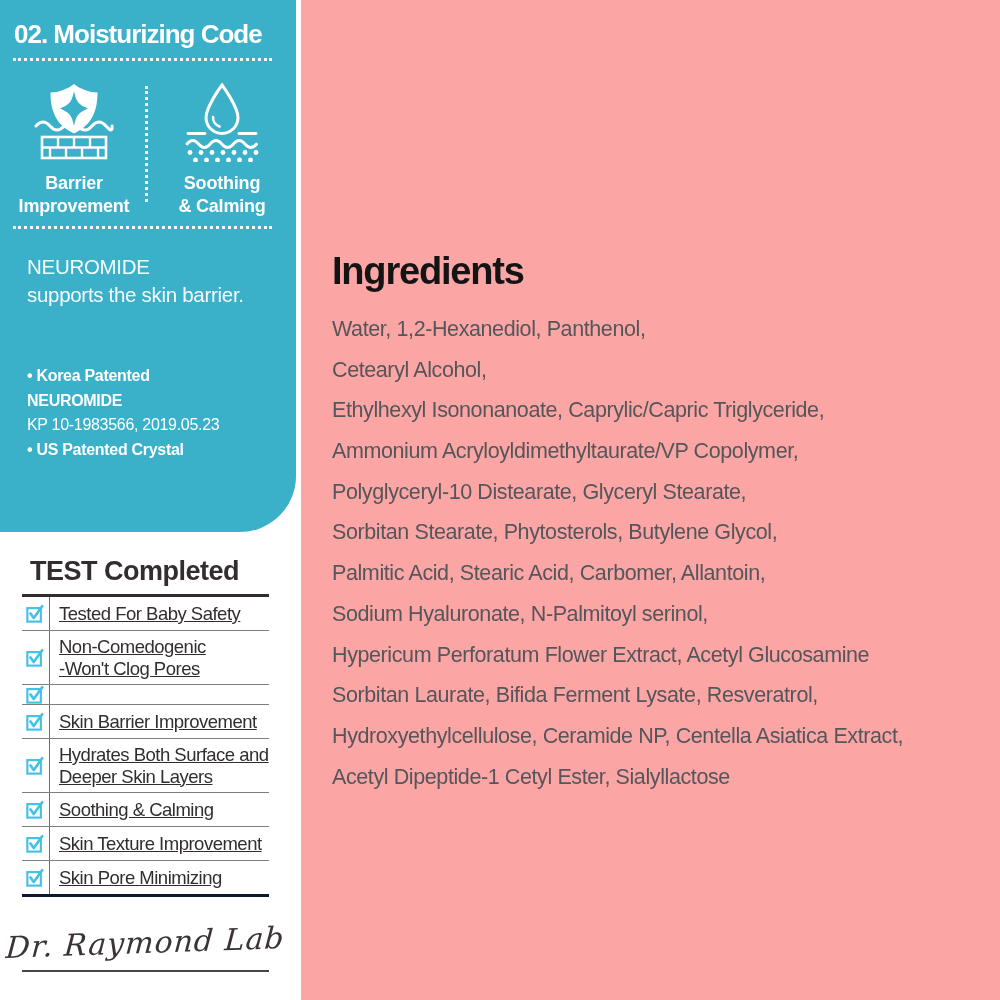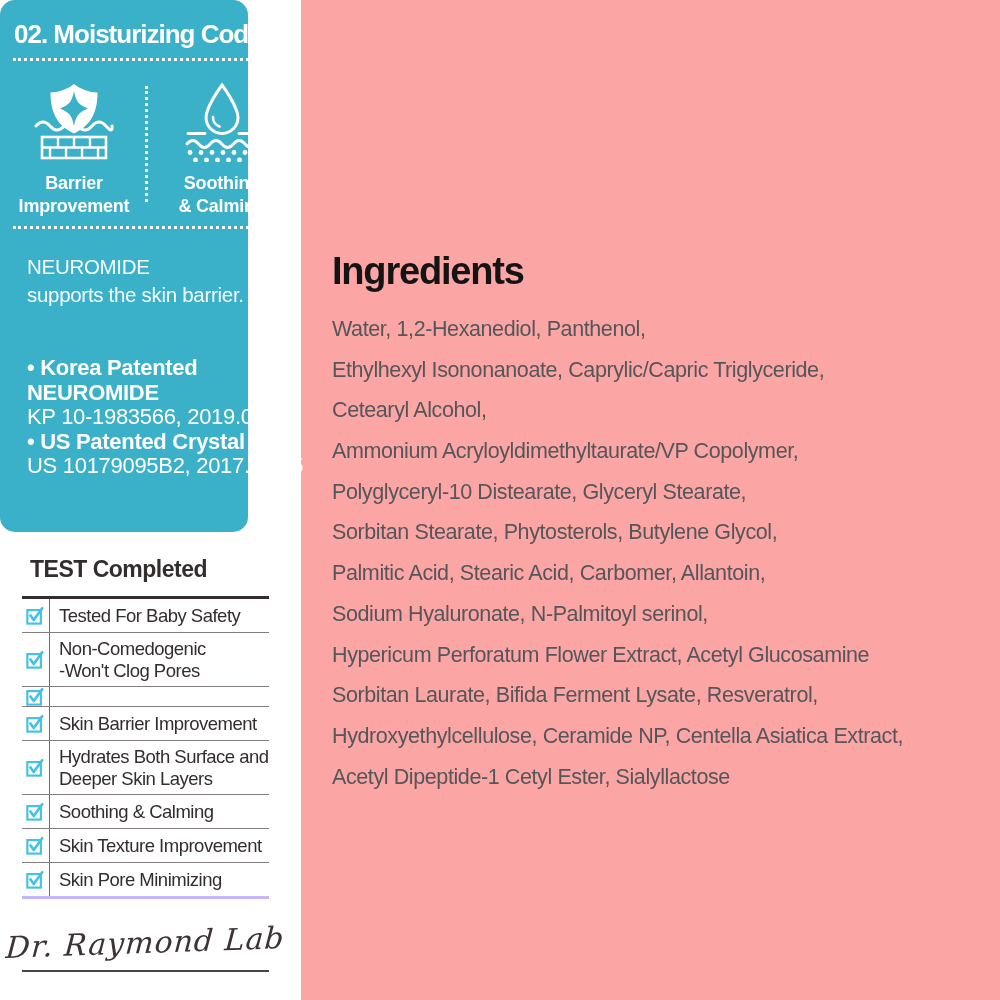--- a/index.html
+++ b/index.html
@@ -18,51 +18,50 @@
     position:absolute;left:31px;top:250px;
     font-size:38px;font-weight:bold;color:#141414;letter-spacing:-1.2px;
   }
   .ing-lines{
     position:absolute;left:31px;top:309px;width:650px;
     font-size:21.5px;color:#55565a;letter-spacing:-0.4px;
   }
   .ing-line{height:40.7px;line-height:40.7px;white-space:nowrap;}
   
   .teal-box{
-    position:absolute;left:0;top:0;width:248px;height:532px;
+    position:absolute;left:0;top:0;width:296px;height:532px;
     background:#3ab0c9;color:#fff;
     border-bottom-right-radius:56px;
-    border-radius:15px;
   }
   .tb-title{
     position:absolute;left:14px;top:19px;width:280px;
     font-size:26px;font-weight:bold;letter-spacing:-1px;white-space:nowrap;
   }
   .dot-h{position:absolute;left:13px;width:259px;border-top:3px dotted rgba(255,255,255,.95);}
   .dot-h.first{top:58px;}
   .dot-h.second{top:226px;}
   .features{position:absolute;left:0;top:76px;width:296px;display:flex;}
   .feature{width:148px;text-align:center;}
   .feature .f-icon{display:block;margin:4px auto 0;}
   .f-label{font-size:18px;font-weight:bold;line-height:22.5px;margin-top:10px;letter-spacing:-0.2px;}
   .dot-v{position:absolute;left:145px;top:86px;height:116px;border-left:3px dotted rgba(255,255,255,.95);}
   .tb-desc{
     position:absolute;left:27px;top:253px;
     font-size:20.5px;font-weight:400;line-height:28px;letter-spacing:-0.3px;
     color:#f6fcfe;
   }
   .tb-patents{
-    position:absolute;left:27px;top:356px;
-    font-size:22px;line-height:24.5px;letter-spacing:-0.3px;white-space:nowrap;
+    position:absolute;left:27px;top:364px;
+    font-size:16px;line-height:24.5px;letter-spacing:-0.3px;white-space:nowrap;
   }
   .tb-patents .b{font-weight:bold;}
   
   .test-section{position:absolute;left:22px;top:556px;width:247px;color:#332d2e;}
-  .test-title{font-size:23px;font-weight:bold;letter-spacing:-0.5px;padding-left:8px;margin-bottom:13px;}
-  .test-table{border-top:3px solid #332d2e;border-bottom:3px solid #c4b5fd;}
+  .test-title{font-size:27px;font-weight:bold;letter-spacing:-0.5px;padding-left:8px;margin-bottom:7px;}
+  .test-table{border-top:3px solid #332d2e;border-bottom:3px solid #0f172a;text-decoration:underline;}
   .test-row{display:flex;align-items:stretch;border-bottom:1px solid #837d7e;}
   .test-row:last-child{border-bottom:none;}
   .cb-cell{width:27px;flex:0 0 27px;border-right:1.5px solid #6f696a;display:flex;align-items:center;}
   .cbx{width:18px;height:19px;margin-left:4px;flex:0 0 auto;}
   .label-cell{
     padding:5px 0 5px 9px;display:flex;align-items:center;
     font-size:18.5px;line-height:21.5px;letter-spacing:-0.5px;
     min-height:23px;white-space:pre-line;
   }
   .test-row.single .label-cell{min-height:23px;}
@@ -89,22 +88,22 @@
       <rect x="1.5" y="4.5" width="15" height="15" fill="none" stroke="#45c1e5" stroke-width="2.4"></rect>
       <path d="M5 10.5 L8.6 15.5 L18 2.5" fill="none" stroke="#45c1e5" stroke-width="3" stroke-linecap="round" stroke-linejoin="round"></path>
     </symbol>
   </defs>
 </svg>
 
 <div class="right-panel">
   <div class="ing-title">Ingredients</div>
   <div class="ing-lines">
       <div class="ing-line">Water, 1,2-Hexanediol, Panthenol,</div>
+      <div class="ing-line">Cetearyl Alcohol,</div>
       <div class="ing-line">Ethylhexyl Isononanoate, Caprylic/Capric Triglyceride,</div>
-      <div class="ing-line">Cetearyl Alcohol,</div>
       <div class="ing-line">Ammonium Acryloyldimethyltaurate/VP Copolymer,</div>
       <div class="ing-line">Polyglyceryl-10 Distearate, Glyceryl Stearate,</div>
       <div class="ing-line">Sorbitan Stearate, Phytosterols, Butylene Glycol,</div>
       <div class="ing-line">Palmitic Acid, Stearic Acid, Carbomer, Allantoin,</div>
       <div class="ing-line">Sodium Hyaluronate, N-Palmitoyl serinol,</div>
       <div class="ing-line">Hypericum Perforatum Flower Extract, Acetyl Glucosamine</div>
       <div class="ing-line">Sorbitan Laurate, Bifida Ferment Lysate, Resveratrol,</div>
       <div class="ing-line">Hydroxyethylcellulose, Ceramide NP, Centella Asiatica Extract,</div>
       <div class="ing-line">Acetyl Dipeptide-1 Cetyl Ester, Sialyllactose</div>
     </div>
@@ -171,21 +170,20 @@
   <div class="tb-desc">
     <div>NEUROMIDE</div>
     <div>supports the skin barrier.</div>
   </div>
 
   <div class="tb-patents">
     <div class="b">• Korea Patented</div>
     <div class="b">NEUROMIDE</div>
     <div>KP 10-1983566, 2019.05.23</div>
     <div class="b">• US Patented Crystal</div>
-    <div>US 10179095B2, 2017.01.15</div>
   </div>
 </div>
 
 <div class="test-section">
   <div class="test-title">TEST Completed</div>
   <div class="test-table">
       <div class="test-row single">
         <div class="cb-cell">
           <svg class="cbx" viewBox="0 0 20 21">
             <use href="#cbx-sym"></use>

